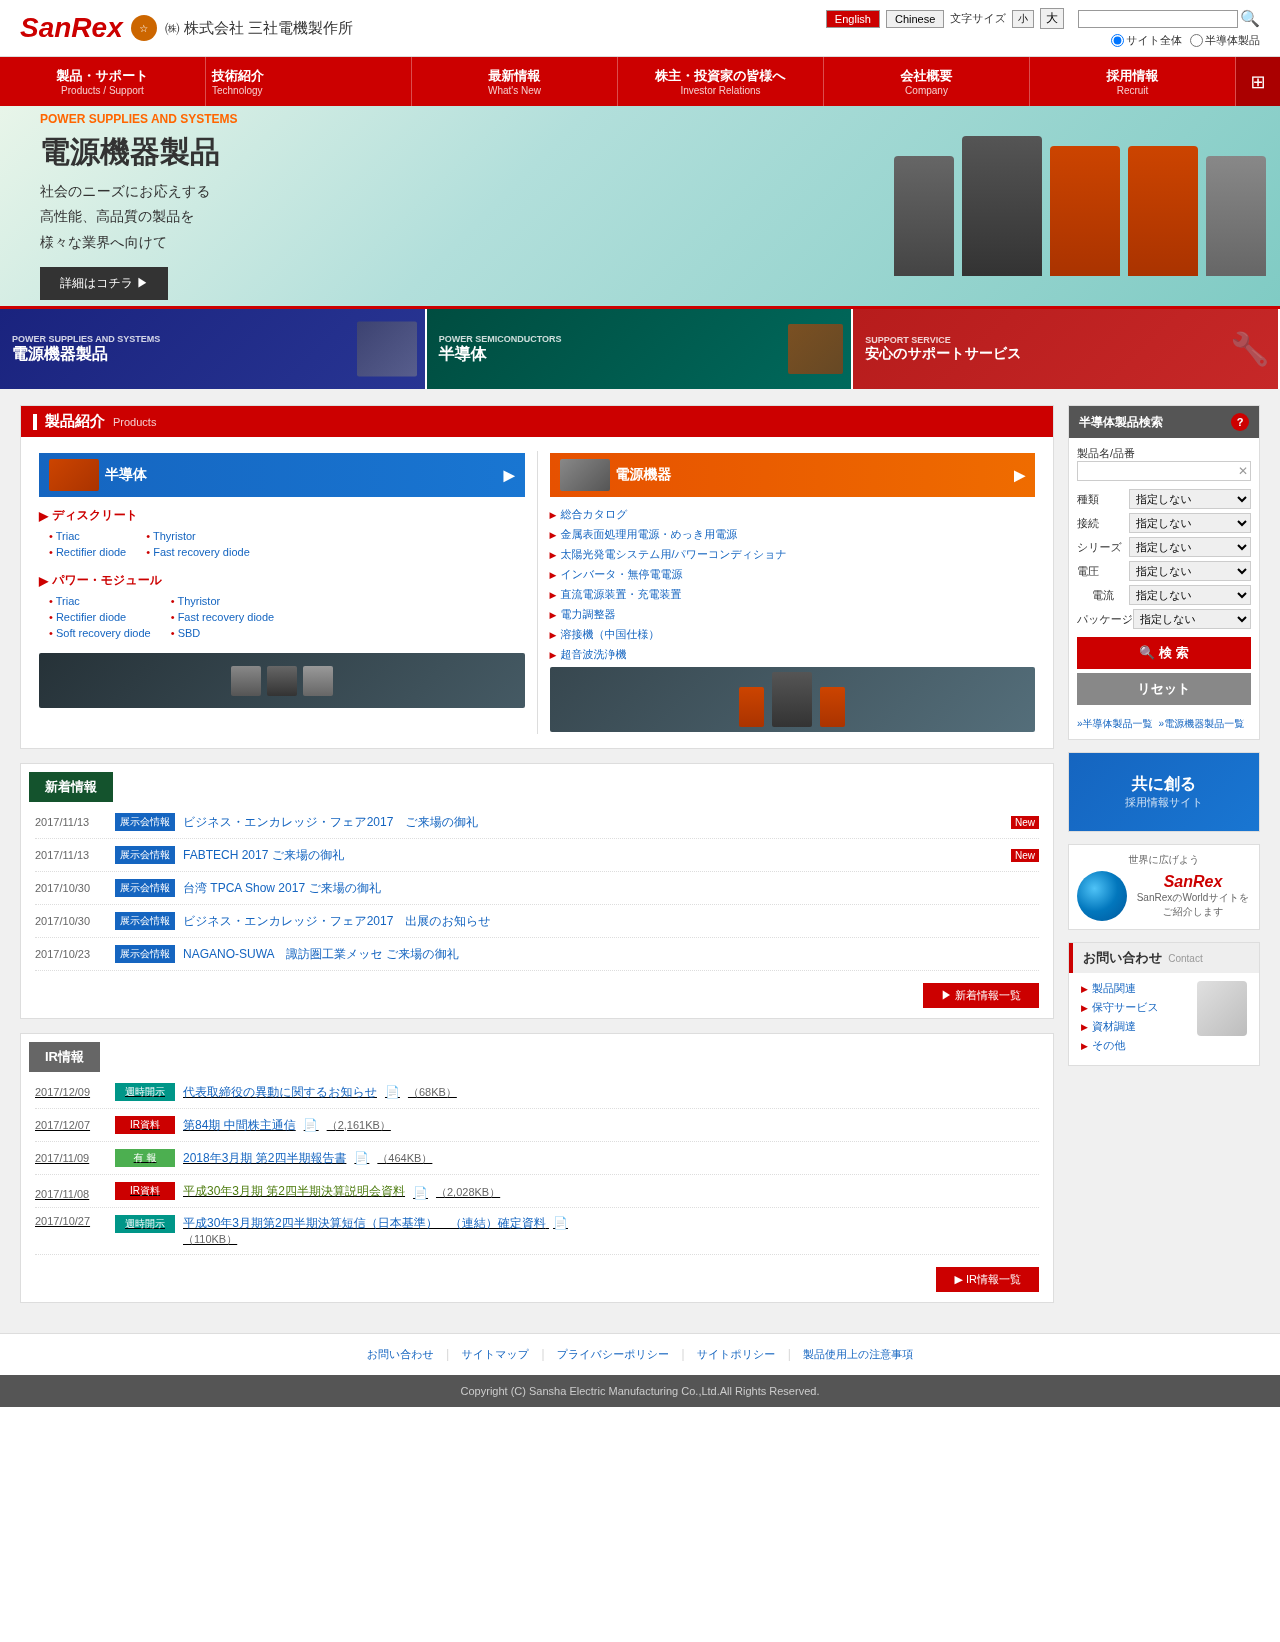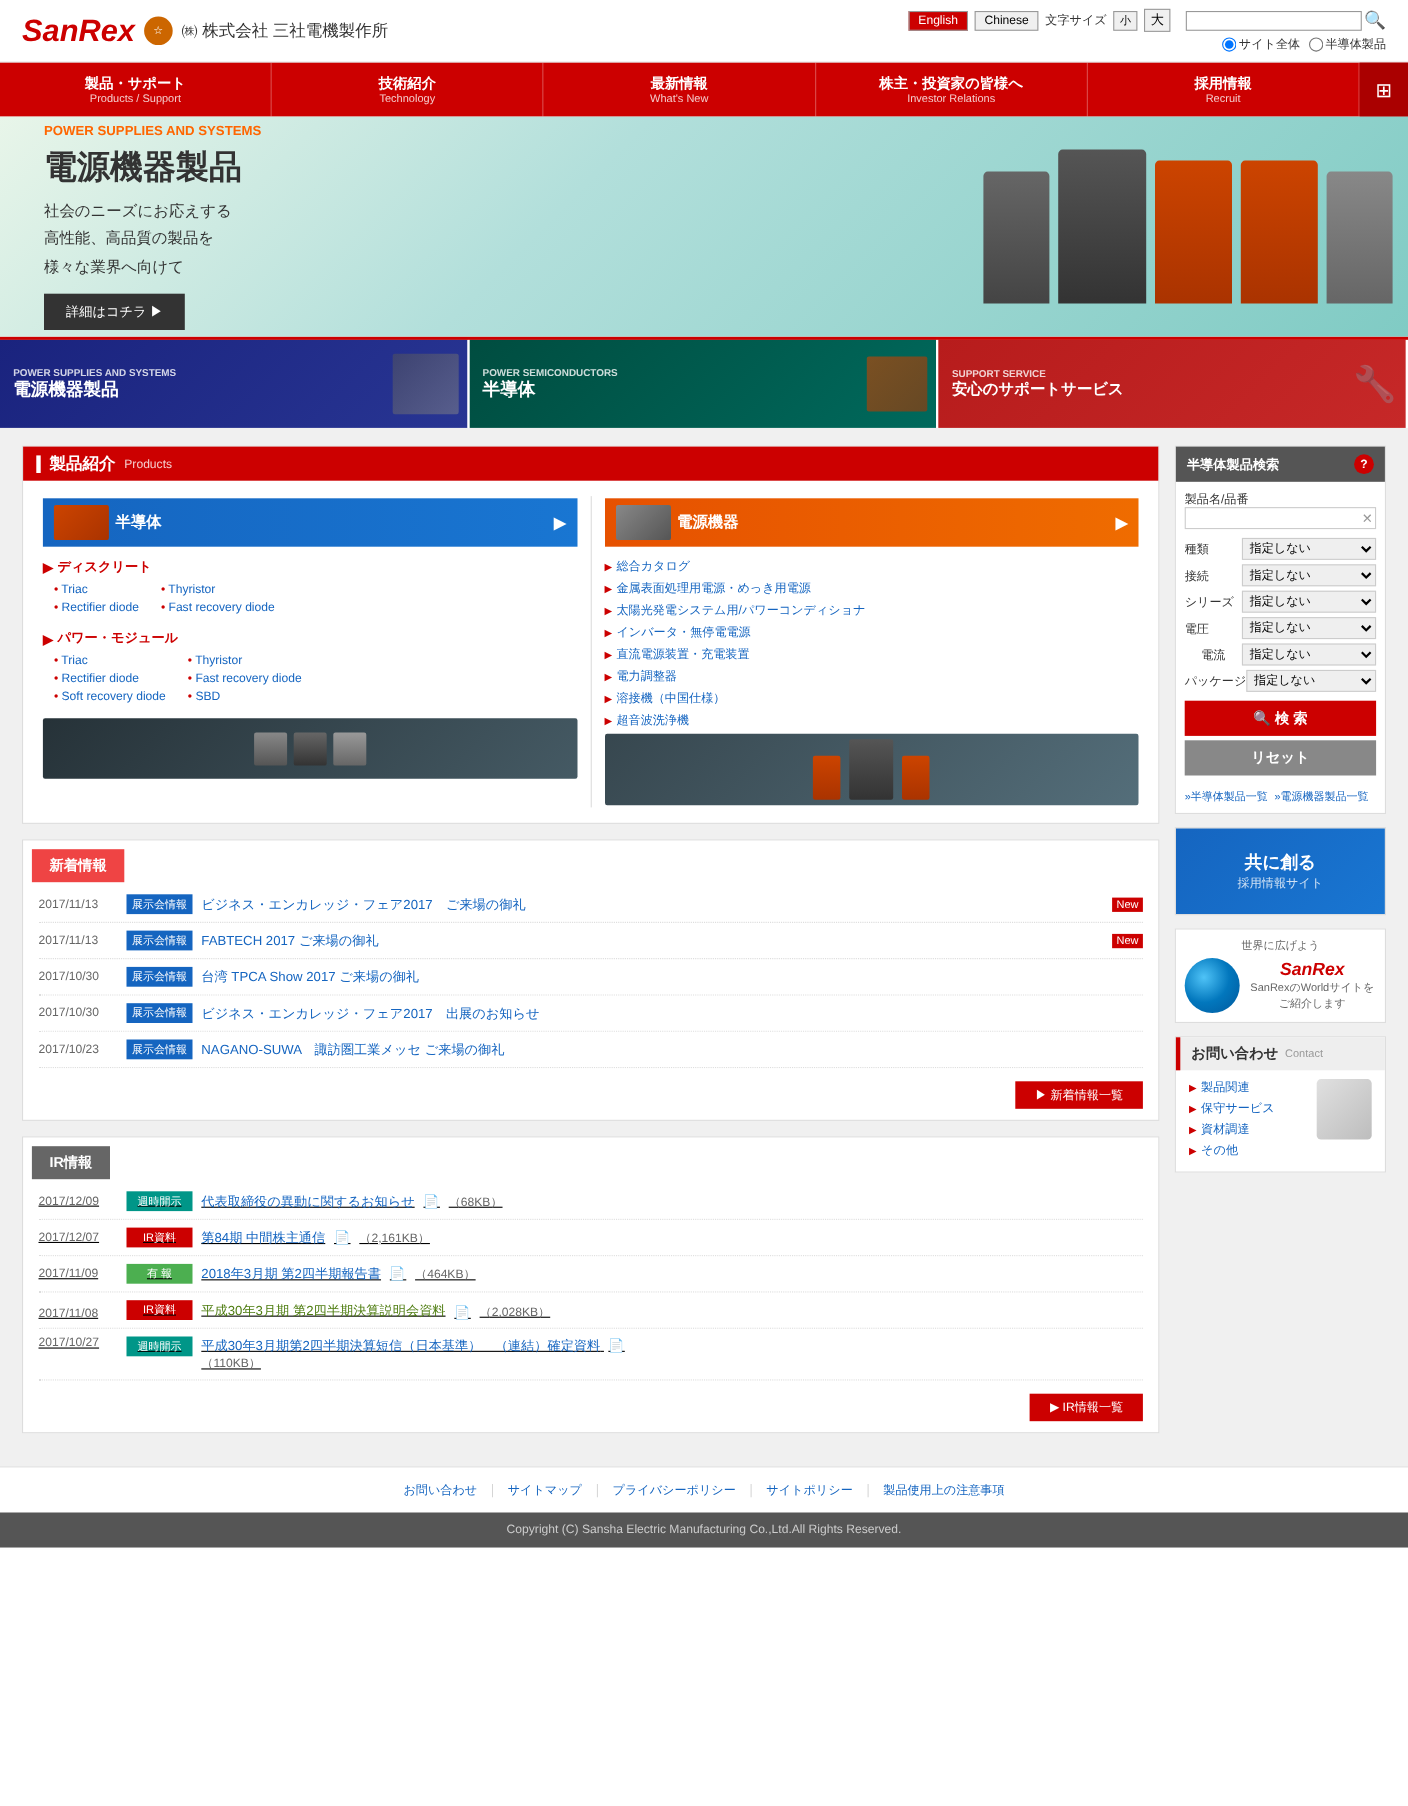--- a/index.html
+++ b/index.html
@@ -37,31 +37,35 @@
       </label>
     </div>
   </div>
 </div>
 
 <nav style="background:#cc0000; display:flex; align-items:stretch;">
   <div style="flex:1; text-align:center; padding:10px 6px; color:white; cursor:pointer; border-right:1px solid rgba(255,255,255,0.3);">
     <div style="font-size:13px; font-weight:bold;">製品・サポート</div>
     <div style="font-size:10px; color:rgba(255,255,255,0.8);">Products / Support</div>
   </div>
-  <div style="flex:1; text-align:center; padding:10px 6px; color:white; cursor:pointer; border-right:1px solid rgba(255,255,255,0.3);">
+  <div style="flex:1; text-align:left; padding:10px 6px; color:white; cursor:pointer; border-right:1px solid rgba(255,255,255,0.3);">
     <div style="font-size:13px; font-weight:bold;">技術紹介</div>
     <div style="font-size:10px; color:rgba(255,255,255,0.8);">Technology</div>
   </div>
   <div style="flex:1; text-align:center; padding:10px 6px; color:white; cursor:pointer; border-right:1px solid rgba(255,255,255,0.3);">
     <div style="font-size:13px; font-weight:bold;">最新情報</div>
     <div style="font-size:10px; color:rgba(255,255,255,0.8);">What's New</div>
   </div>
   <div style="flex:1; text-align:center; padding:10px 6px; color:white; cursor:pointer; border-right:1px solid rgba(255,255,255,0.3);">
     <div style="font-size:13px; font-weight:bold;">株主・投資家の皆様へ</div>
     <div style="font-size:10px; color:rgba(255,255,255,0.8);">Investor Relations</div>
+  </div>
+  <div style="flex:1; text-align:center; padding:10px 6px; color:white; cursor:pointer; border-right:1px solid rgba(255,255,255,0.3);">
+    <div style="font-size:13px; font-weight:bold;">会社概要</div>
+    <div style="font-size:10px; color:rgba(255,255,255,0.8);">Company</div>
   </div>
   <div style="flex:1; text-align:center; padding:10px 6px; color:white; cursor:pointer; border-right:1px solid rgba(255,255,255,0.3);">
     <div style="font-size:13px; font-weight:bold;">採用情報</div>
     <div style="font-size:10px; color:rgba(255,255,255,0.8);">Recruit</div>
   </div>
   <div style="width:44px; display:flex; align-items:center; justify-content:center; background:#aa0000; cursor:pointer; color:white; font-size:18px;">⊞</div>
 </nav>
 
 <div style="position:relative; background:linear-gradient(135deg, #e8f5e9 0%, #b2dfdb 40%, #80cbc4 100%); height:200px; display:flex; align-items:center; overflow:hidden;">
   <div style="padding:20px 40px; z-index:2; max-width:55%;">
@@ -224,21 +228,21 @@
               <div style="width:40px; height:55px; background:linear-gradient(180deg,#555,#333); border-radius:2px;"></div>
               <div style="width:25px; height:40px; background:linear-gradient(180deg,#cc4400,#aa3300); border-radius:2px;"></div>
             </div>
           </div>
         </div>
       </div>
     </div>
 
     <div style="background:white; border:1px solid #ddd; margin-bottom:14px;">
       <div style="padding:8px 0 0 0;">
-        <div style="background:#ef4444; color:white; padding:6px 16px; display:inline-block; font-size:13px; font-weight:bold; cursor:pointer; margin-left:8px;">新着情報</div>
+        <div style="background:#14532d; color:white; padding:6px 16px; display:inline-block; font-size:13px; font-weight:bold; cursor:pointer; margin-left:8px;">新着情報</div>
       </div>
       <div style="padding:4px 14px 4px;">
 
         <div style="display:flex; align-items:center; gap:8px; padding:7px 0; border-bottom:1px dotted #ddd;">
           <span style="color:#666; font-size:11px; min-width:72px;">2017/11/13</span>
           <span style="padding:2px 5px; font-size:10px; color:white; background:#1565c0; min-width:60px; text-align:center;">展示会情報</span>
           <a style="color:#1565c0; font-size:12px; text-decoration:none; cursor:pointer; flex:1;">ビジネス・エンカレッジ・フェア2017　ご来場の御礼</a>
           <span style="background:#cc0000; color:white; font-size:10px; padding:1px 4px;">New</span>
         </div>
 

